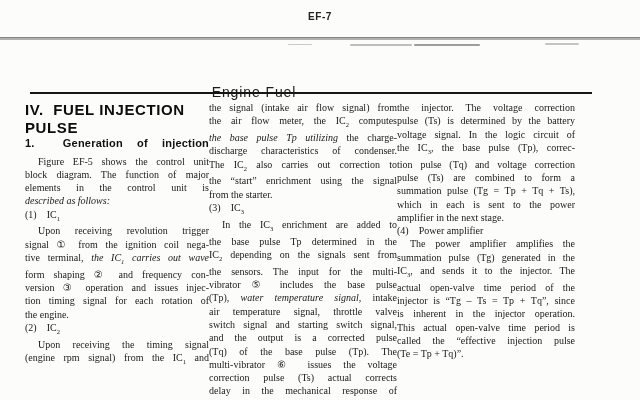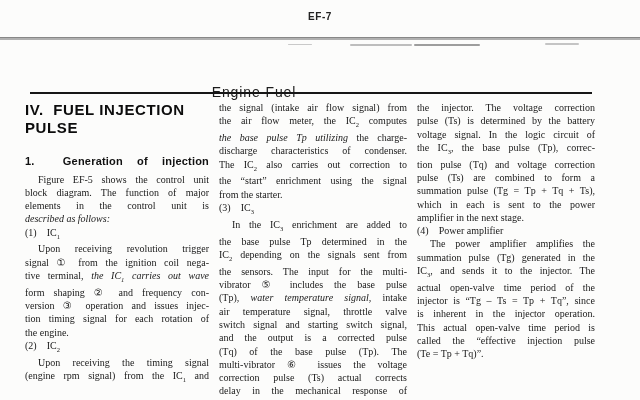--- a/index.html
+++ b/index.html
@@ -30,32 +30,31 @@
     font-family:"Liberation Sans","DejaVu Sans",sans-serif;
     font-size:14px; letter-spacing:0.9px; color:#1c1c1c;
   }
   .heavy-rule {
     position:absolute; top:92px; left:30px; width:562px; height:2px;
     background:#161616;
   }
   .columns {
     position:absolute; top:98px; left:25px; width:570px;
     padding-top:3px;
-    display:flex; gap:10px;
+    display:flex; 
   }
   .col-left  { width:184px; }
   .col-mid   { width:188px; }
   .col-right { width:178px; }
   .block.h1 {
     font-family:"Liberation Sans","DejaVu Sans",sans-serif;
     font-weight:bold; font-size:15px; line-height:18px;
     letter-spacing:0.6px; color:#0c0c0c;
   }
   .block.h2 {
-    margin-top:18px;
     font-family:"Liberation Sans","DejaVu Sans",sans-serif;
     font-weight:bold; font-size:11px; line-height:13.5px;
     letter-spacing:0.2px; color:#111;
   }
   .block.h2 + .block.body { margin-top:4px; }
   .block.body {
     font-size:10px; line-height:13.3px; color:#191919;
   }
   .ln { text-align:justify; text-align-last:justify; }
   .ln.nj { text-align:left; text-align-last:auto; }

